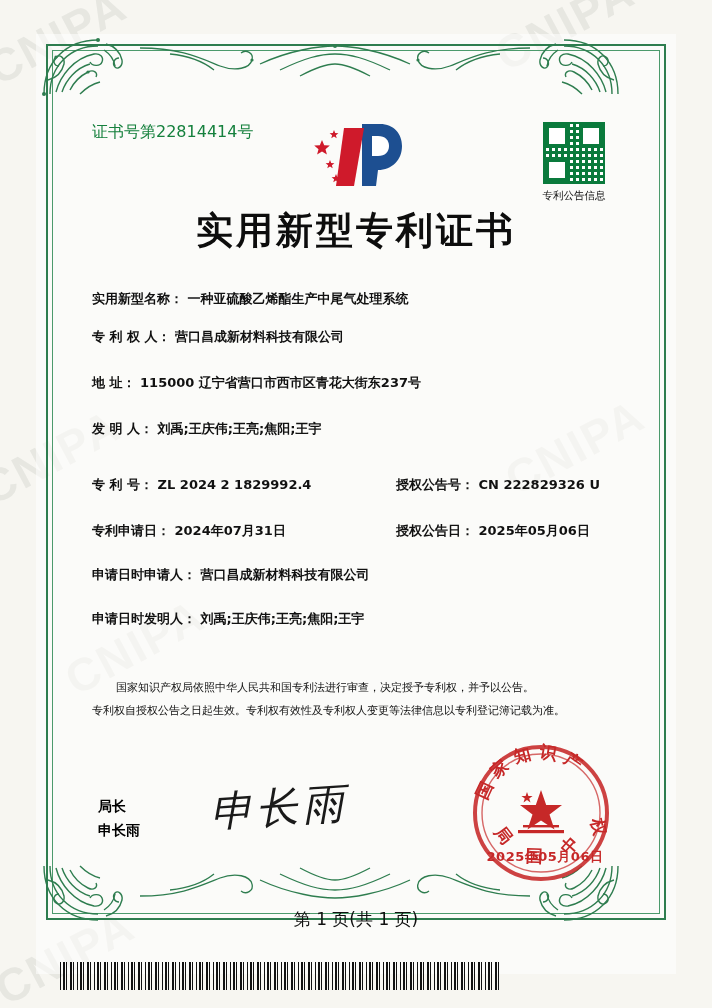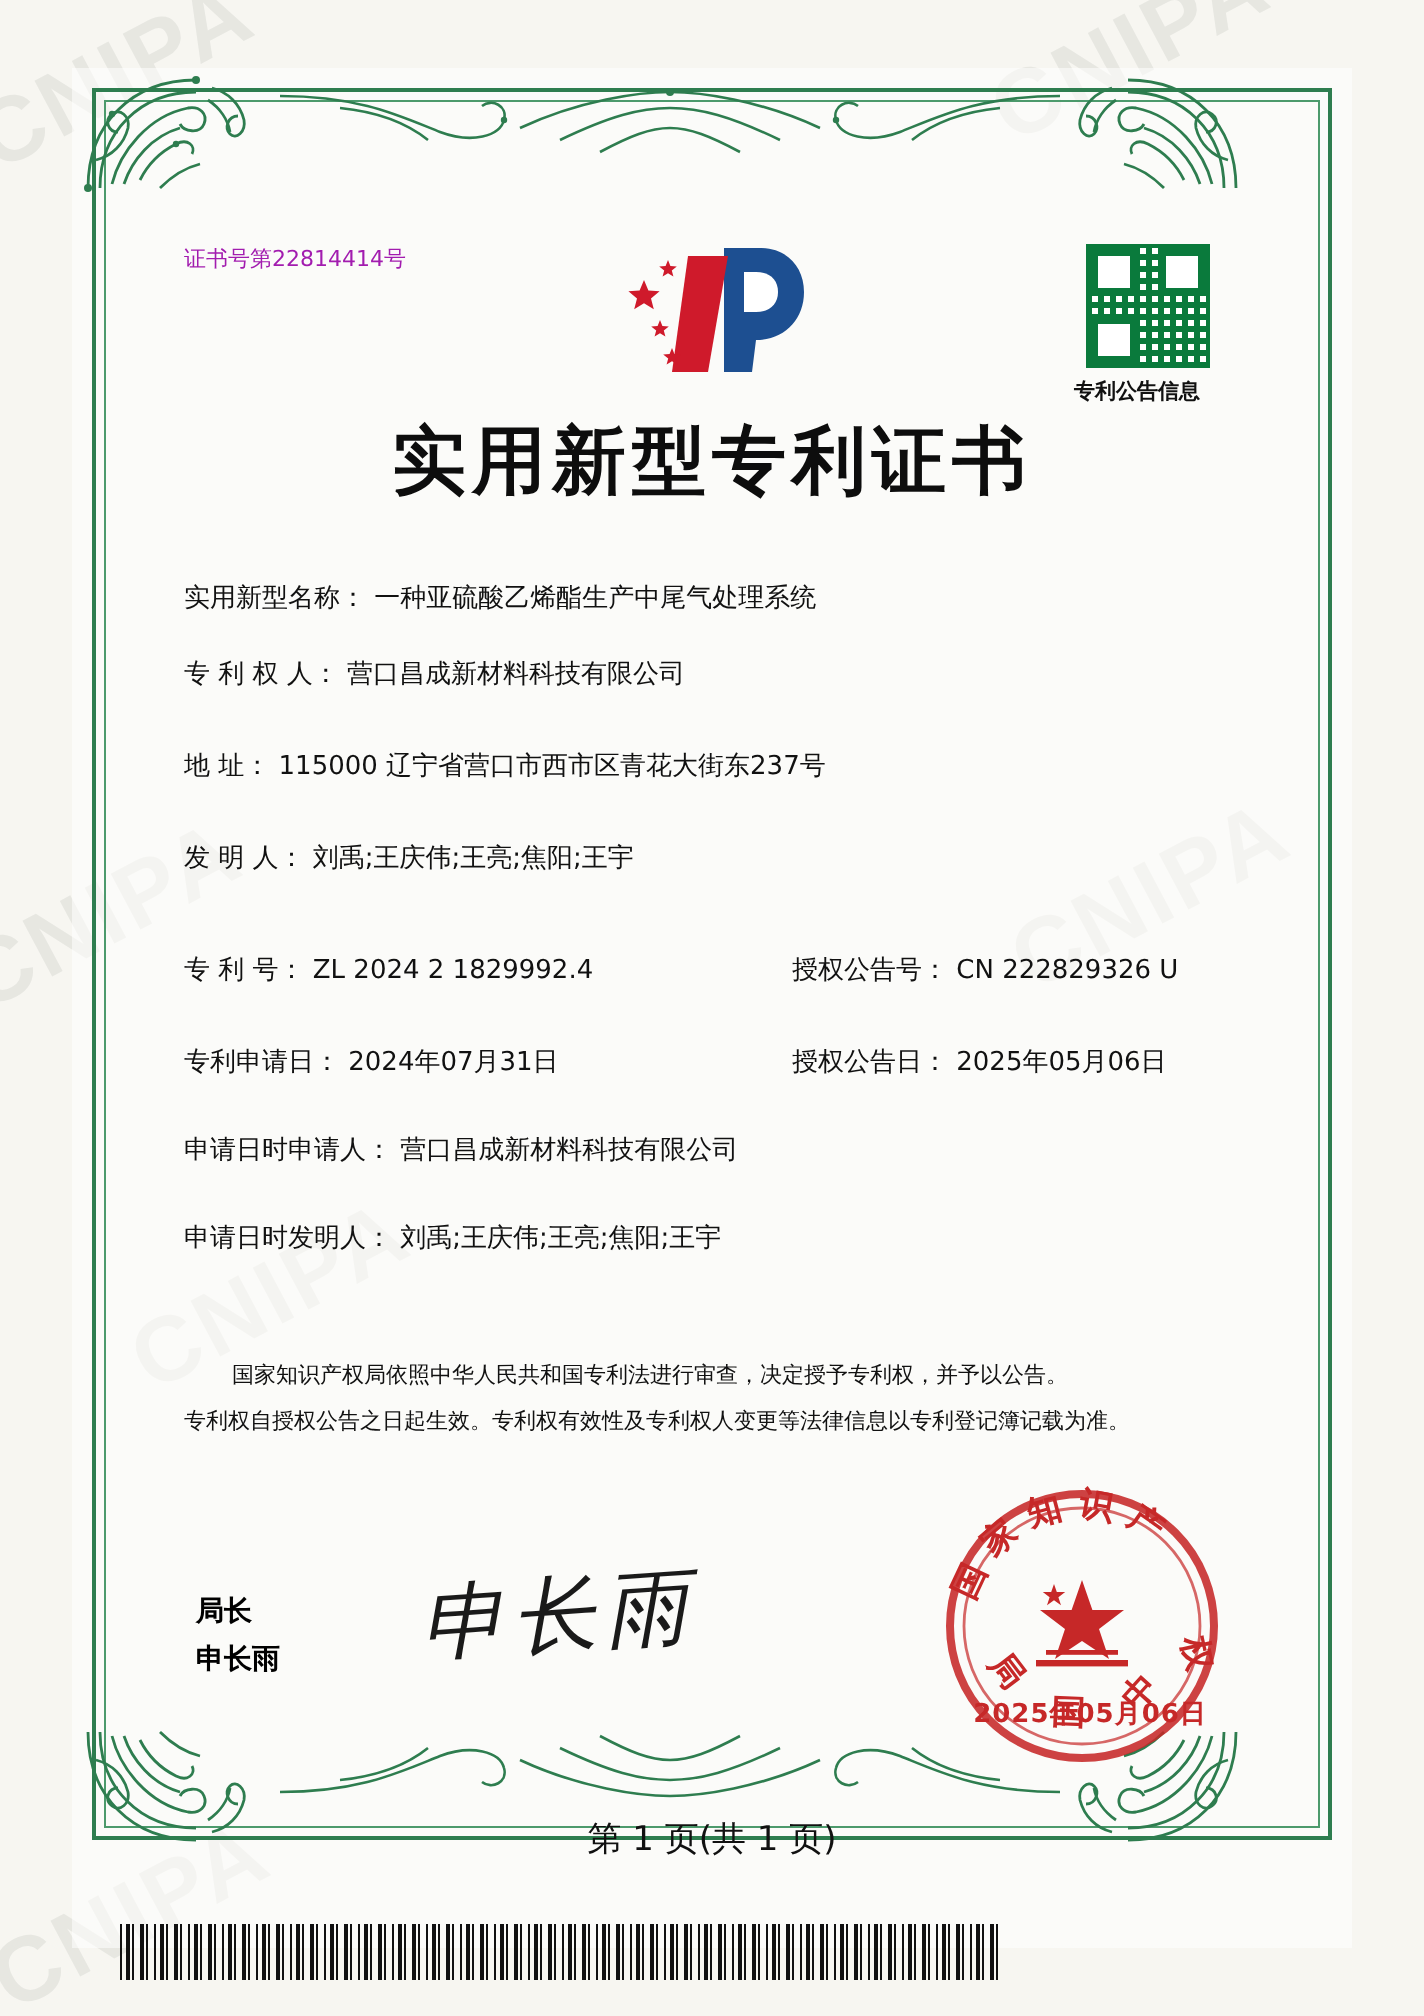--- a/index.html
+++ b/index.html
@@ -82,39 +82,39 @@
     left: 140px; top: 858px; width: 390px; height: 46px;
     transform: scaleY(-1);
     pointer-events: none;
   }
 
   
   .cert-no {
     position: absolute;
     left: 92px;
     top: 122px;
-    font-size: 11px;
-    color: #a21caf;
+    font-size: 16px;
+    color: #15803d;
     font-family: "DejaVu Sans", sans-serif;
   }
 
   .logo {
     position: absolute;
     left: 306px;
     top: 118px;
     width: 104px;
     height: 72px;
   }
 
   .qr-wrap {
     position: absolute;
     left: 537px;
     top: 122px;
     width: 74px;
-    font-weight: bold;
+    text-align: center;
   }
   .qr {
     width: 62px;
     height: 62px;
     margin: 0 auto;
     background-image:
       repeating-linear-gradient(90deg, #0a7a3c 0 3px, transparent 3px 6px),
       repeating-linear-gradient(0deg, #0a7a3c 0 3px, transparent 3px 6px);
     background-color: #ffffff;
     position: relative;
@@ -155,20 +155,21 @@
     color: #0d0d0d;
     font-family: "DejaVu Sans", sans-serif;
   }
 
   
   .fields {
     position: absolute;
     left: 92px;
     top: 290px;
     width: 530px;
+    font-weight: bold;
   }
   .row {
     position: relative;
     height: 38px;
     font-size: 13px;
     color: #111;
     white-space: nowrap;
   }
   .row .lbl {
     display: inline-block;

